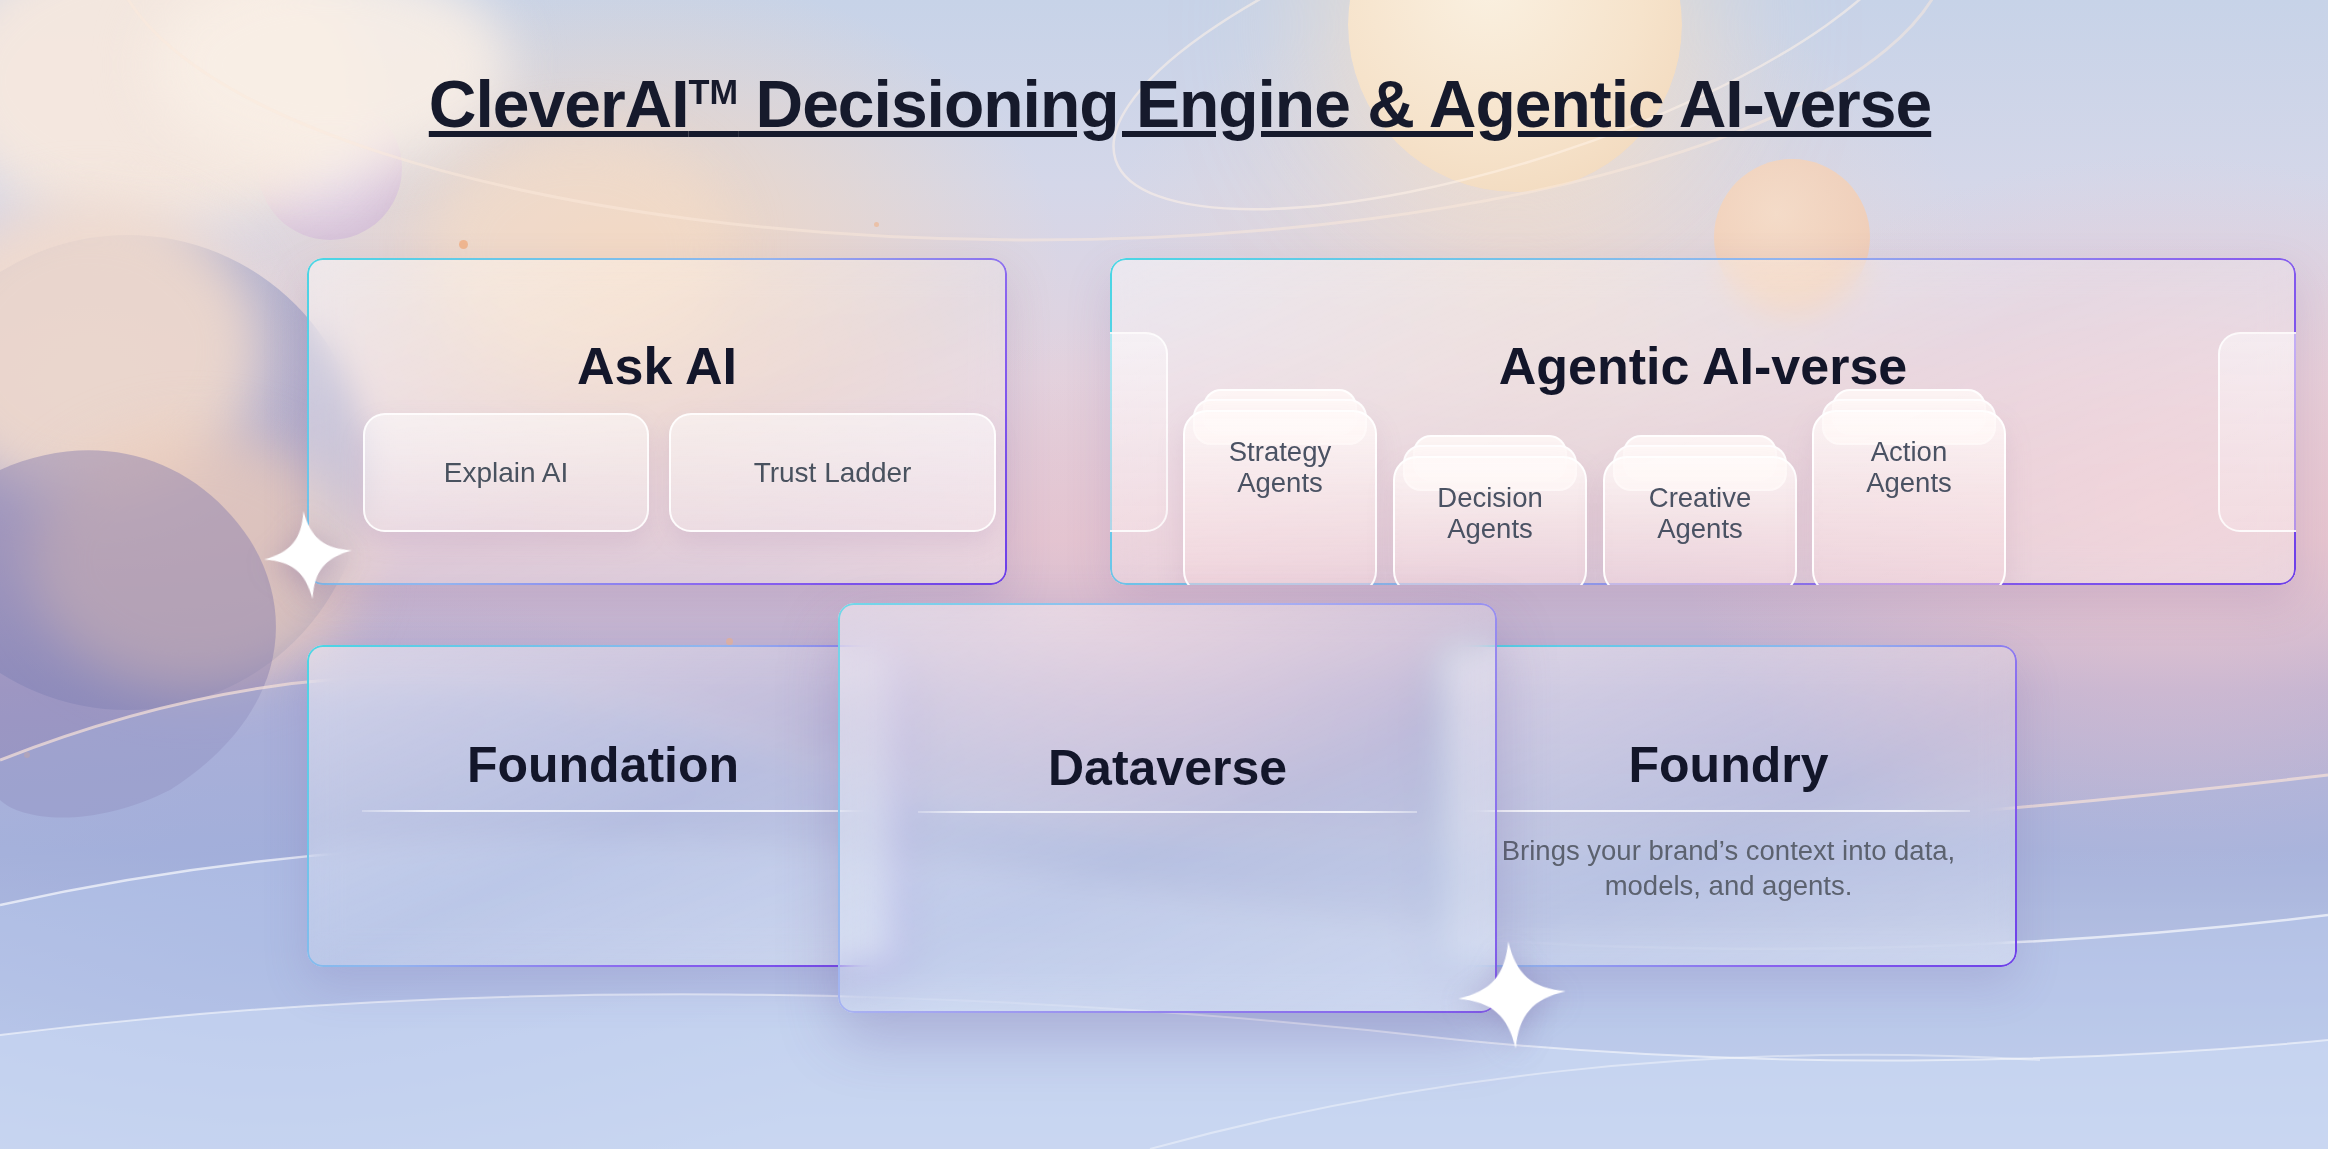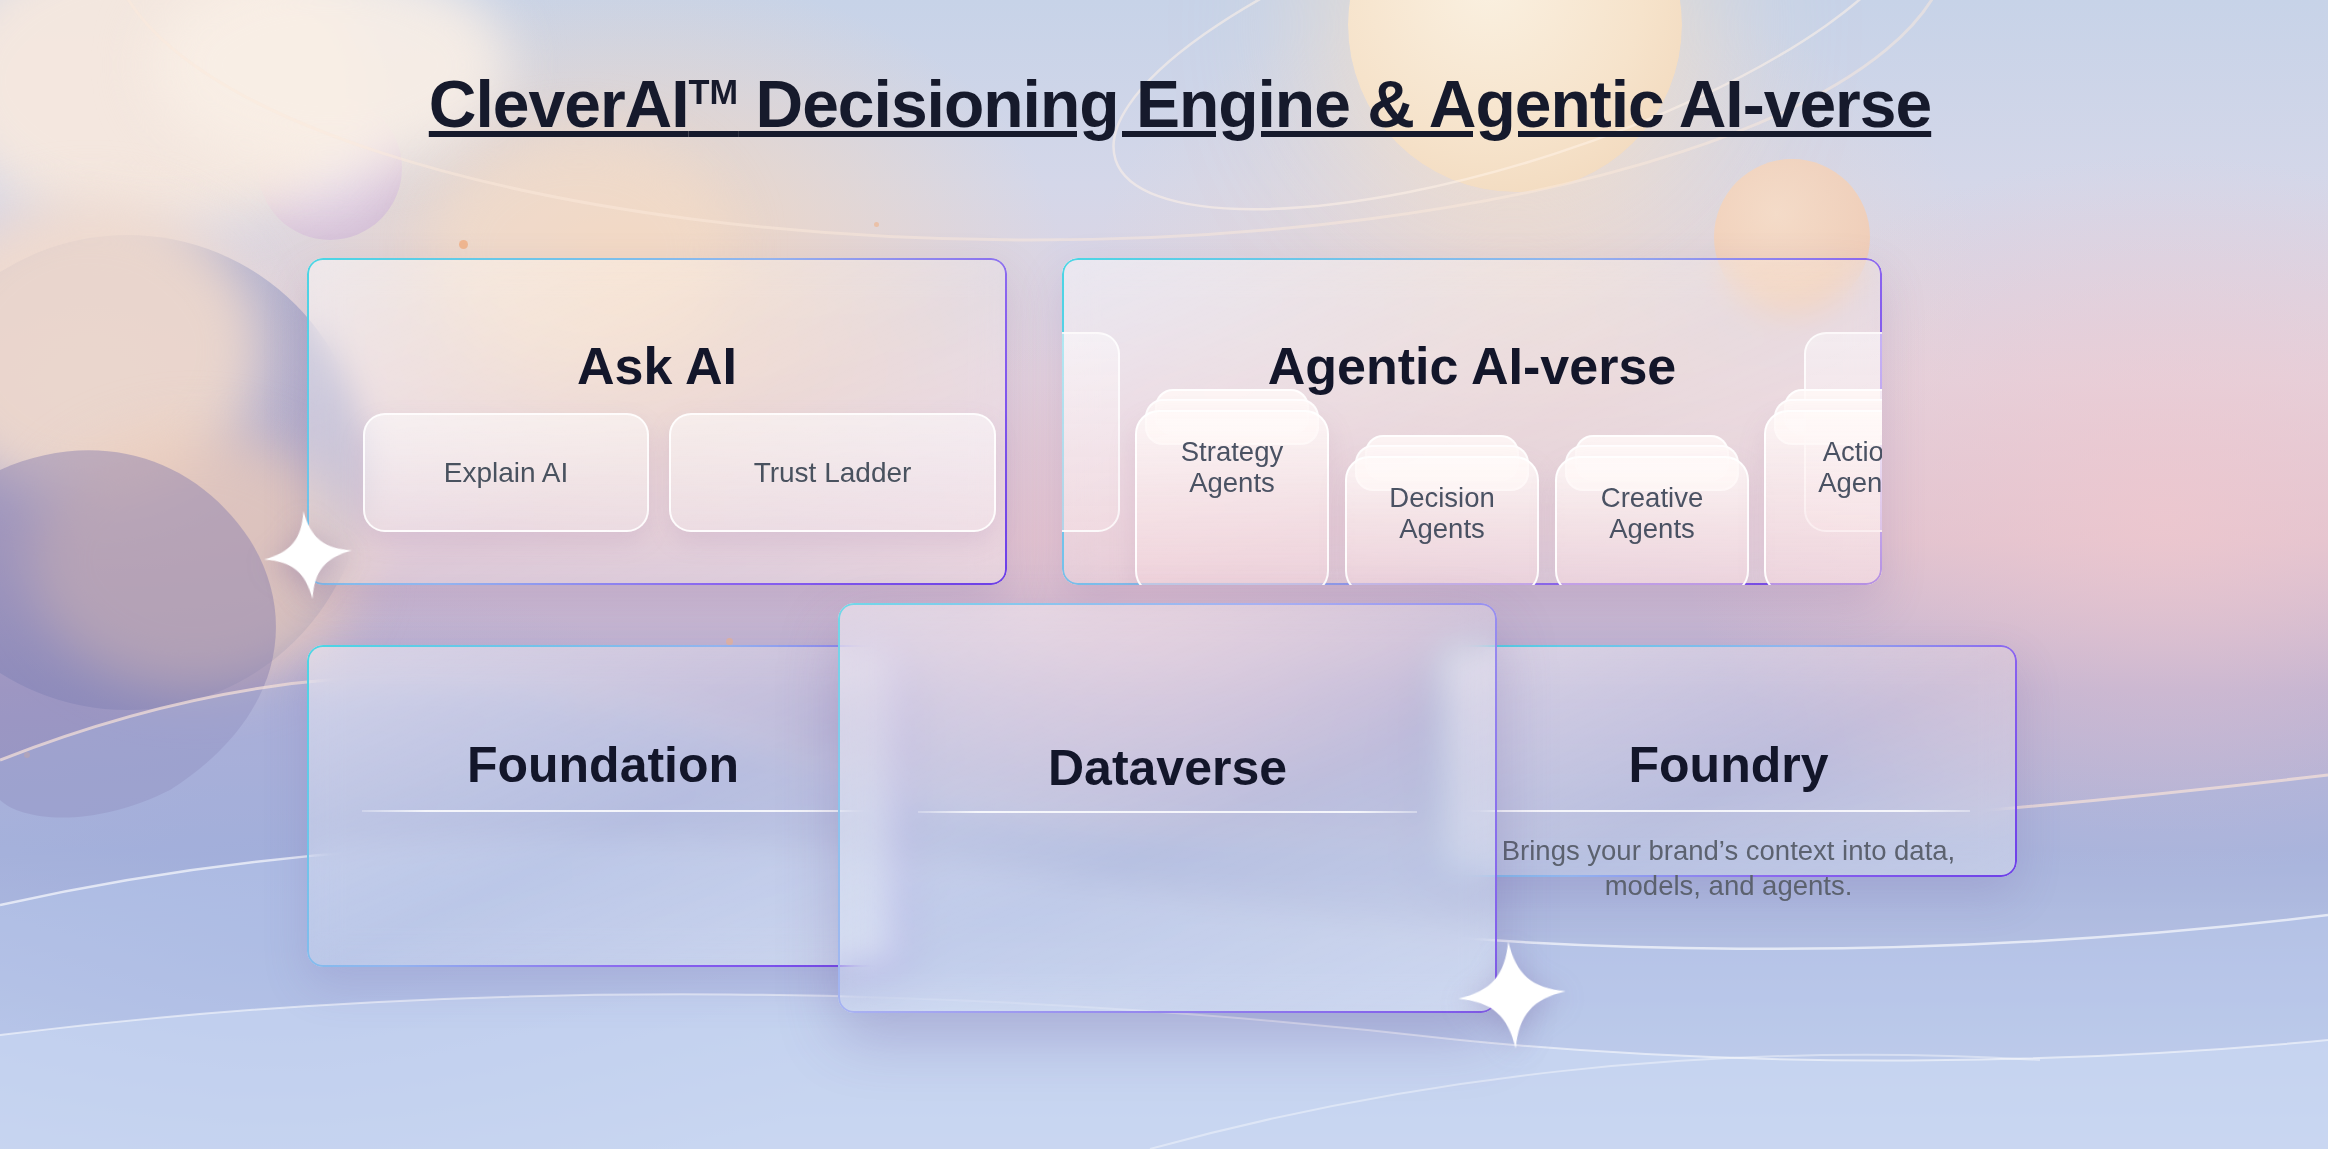--- a/index.html
+++ b/index.html
@@ -56,21 +56,21 @@
     .soft-ring::before { background:linear-gradient(135deg, #6fd8e8 0%, #a8b0f2 40%, #7d55ea 100%); }
   }
 
   
   .page-title { position:absolute; top:66px; left:16px; width:100%; text-align:center; z-index:4;
     font-size:66px; font-weight:700; letter-spacing:-1px; color:#161a2c;text-decoration:underline; }
   .page-title sup { font-size:0.52em; vertical-align:super; letter-spacing:0; }
 
   
   .ask-card { left:307px; top:258px; width:700px; height:327px; }
-  .agentic-card { left:1062px; top:258px; width:820px; height:327px; overflow:hidden; }
+  .agentic-card { left:1110px; top:258px; width:1186px; height:327px; overflow:hidden; }
   .card-h2 { position:absolute; top:78px; left:0; width:100%; text-align:center;
     font-size:52px; font-weight:700; color:#13162a; }
   .pill { position:absolute; top:155px; height:119px; border-radius:22px;
     display:flex; align-items:center; justify-content:center;
     font-size:28px; color:#49525f;
     background:linear-gradient(180deg, rgba(255,255,255,0.52), rgba(255,252,252,0.28));
     border:2px solid rgba(255,255,255,0.88);
     box-shadow:0 10px 24px rgba(140,110,170,0.15); }
   .pill-left { left:56px; width:286px; }
   .pill-right { left:362px; width:327px; }
@@ -96,21 +96,21 @@
   .partial { position:absolute; top:74px; height:200px; border-radius:22px;
     background:linear-gradient(180deg, rgba(252,250,252,0.55), rgba(246,226,230,0.5));
     border:2px solid rgba(255,255,255,0.78); }
   .partial-left { left:-30px; width:88px; }
   .partial-right { right:-32px; width:110px; }
 
   
   .foundation-card { left:307px; top:645px; width:592px; height:322px; z-index:4; }
   .dataverse-card { left:838px; top:603px; width:659px; height:410px; z-index:5;
     box-shadow:0 25px 60px rgba(100,80,150,0.28); }
-  .foundry-card { left:1440px; top:645px; width:577px; height:232px; z-index:4; }
+  .foundry-card { left:1440px; top:645px; width:577px; height:322px; z-index:4; }
   .b-title { position:absolute; left:0; width:100%; text-align:center;
     font-size:50px; font-weight:700; color:#13162a; }
   .side .b-title { top:91px; } .center .b-title { top:136px; }
   .b-divider { position:absolute; height:2px;
     background:linear-gradient(90deg, rgba(255,255,255,0.25), rgba(255,255,255,0.85) 12%, rgba(255,255,255,0.85) 88%, rgba(255,255,255,0.35)); }
   .side .b-divider { top:165px; } .center .b-divider { top:208px; left:80px; right:80px; }
   .div-foundation { left:55px; right:0; }
   .div-foundry { left:0; right:47px; }
   .b-desc { position:absolute; left:0; width:100%; text-align:center;
     font-size:27.5px; line-height:35px; color:#5c626f; }

